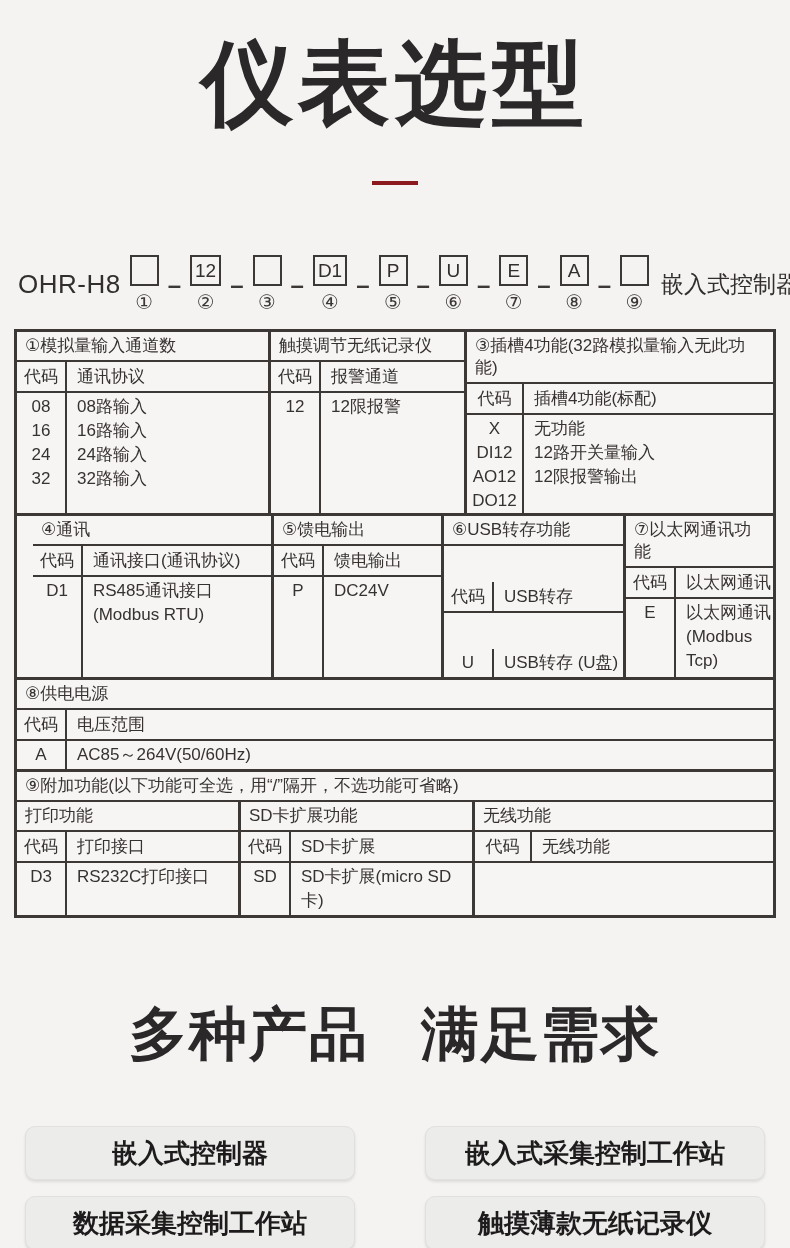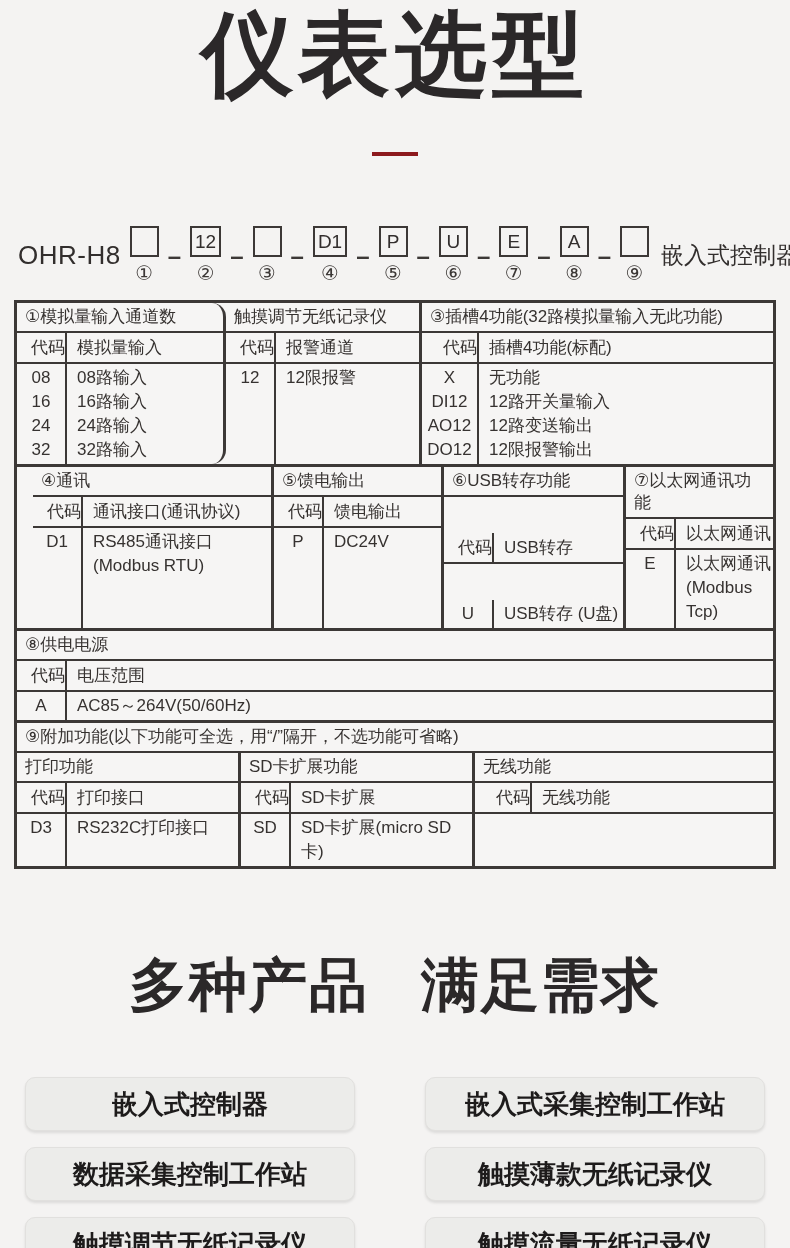--- a/index.html
+++ b/index.html
@@ -4,21 +4,21 @@
 <style>
   * { box-sizing: border-box; margin: 0; padding: 0; }
   body { background: #e9e8e6; font-family: "Liberation Sans", "DejaVu Sans", sans-serif; }
   .page {
     width: 790px; height: 1248px; margin: 0 auto; position: relative;
     background: #f4f3f2; color: #322e2d; overflow: hidden;
   }
 
   
   .title {
-    padding-top: 3px; text-align: center;
+    padding-top: 32px; text-align: center;
     font-size: 92px; font-weight: bold; letter-spacing: 5px;
     color: #2b2829; line-height: 1.12;
   }
   .divider { width: 46px; height: 4px; margin: 46px auto 0; }
 
   
   .model-row {
     display: flex; align-items: center;
     margin: 70px 0 0 18px; white-space: nowrap;
   }
@@ -39,29 +39,29 @@
     margin: 16px 14px 0; border: 3px solid #3c3836;
     background: #f6f5f4; font-size: 17px; color: #363230;
   }
   .band { display: flex; align-items: stretch; border-bottom: 3px solid #3c3836; }
   .band:last-child { border-bottom: none; }
   .sec { display: flex; flex-direction: column; border-right: 3px solid #3c3836; }
   .sec:last-child { border-right: none; flex: 1; }
   .t-title { padding: 3px 8px 3px 8px; line-height: 22px; border-bottom: 2px solid #3c3836; }
   .t-title.full { border-bottom: 2px solid #3c3836; padding-left: 8px; }
   .head { display: flex; border-bottom: 2px solid #3c3836; }
-  .code-h { flex: 0 0 auto; width: 50px; text-align: right; padding: 3px 0; border-right: 2px solid #3c3836; }
+  .code-h { flex: 0 0 auto; width: 50px; text-align: center; padding: 3px 0; border-right: 2px solid #3c3836; }
   .name-h { flex: 1; padding: 3px 0 3px 10px; }
   .tbody { flex: 1; display: flex; }
   .code-col { flex: 0 0 auto; width: 50px; border-right: 2px solid #3c3836;
               display: flex; flex-direction: column; text-align: center; padding-top: 2px; }
   .desc-col { flex: 1; display: flex; flex-direction: column; padding: 2px 0 2px 10px; }
   .cell { line-height: 24px; min-height: 24px; }
 
-  .w-s1 { width: 209px; border-radius: 14px; } .w-s2 { width: 196px; }
+  .w-s1 { width: 254px; } .w-s2 { width: 196px; }
   .w-s4 { width: 241px; margin-left: 16px; } .w-s5 { width: 170px; } .w-s6 { width: 182px; gap: 36px; }
   .w-print { width: 224px; } .w-sd { width: 234px; }
   .wide-code .code-h, .wide-code .code-col { width: 57px; }
 
   
   .products-heading {
     margin-top: 78px; display: flex; justify-content: center; gap: 52px;
     font-size: 58px; font-weight: bold; color: #2b2829; letter-spacing: 2px;
   }
   .product-grid {
@@ -136,21 +136,21 @@
     <span class="model-suffix">嵌入式控制器</span>
   </div>
 
   <div class="sel-table">
 
     <div class="band">
       <div class="sec w-s1">
         <div class="t-title">①模拟量输入通道数</div>
         <div class="head">
           <div class="code-h">代码</div>
-          <div class="name-h">模拟量输入</div>
+          <div class="name-h">通讯协议</div>
         </div>
         <div class="tbody">
           <div class="code-col">
             <div class="cell">08</div>
             <div class="cell">16</div>
             <div class="cell">24</div>
             <div class="cell">32</div>
           </div>
           <div class="desc-col">
             <div class="cell">08路输入</div>
@@ -186,21 +186,20 @@
         <div class="tbody">
           <div class="code-col">
             <div class="cell">X</div>
             <div class="cell">DI12</div>
             <div class="cell">AO12</div>
             <div class="cell">DO12</div>
           </div>
           <div class="desc-col">
             <div class="cell">无功能</div>
             <div class="cell">12路开关量输入</div>
-            <div class="cell">12路变送输出</div>
             <div class="cell">12限报警输出</div>
           </div>
         </div>
       </div>
     </div>
 
     <div class="band">
       <div class="sec w-s4">
         <div class="t-title">④通讯</div>
         <div class="head">

